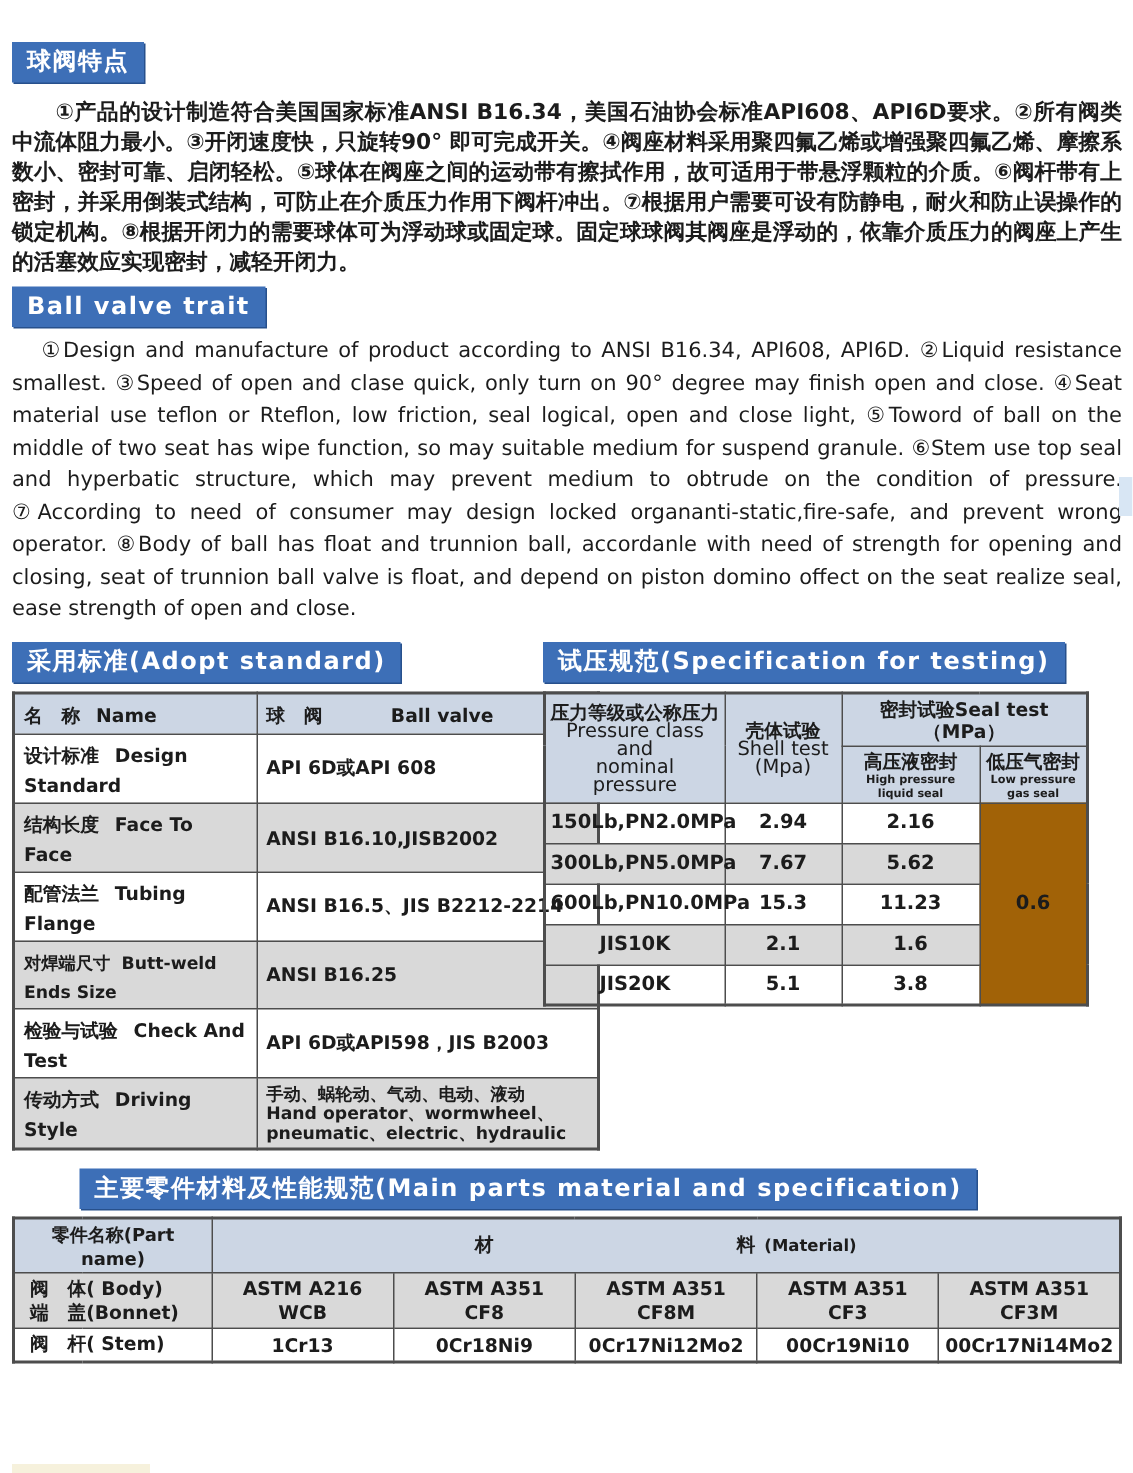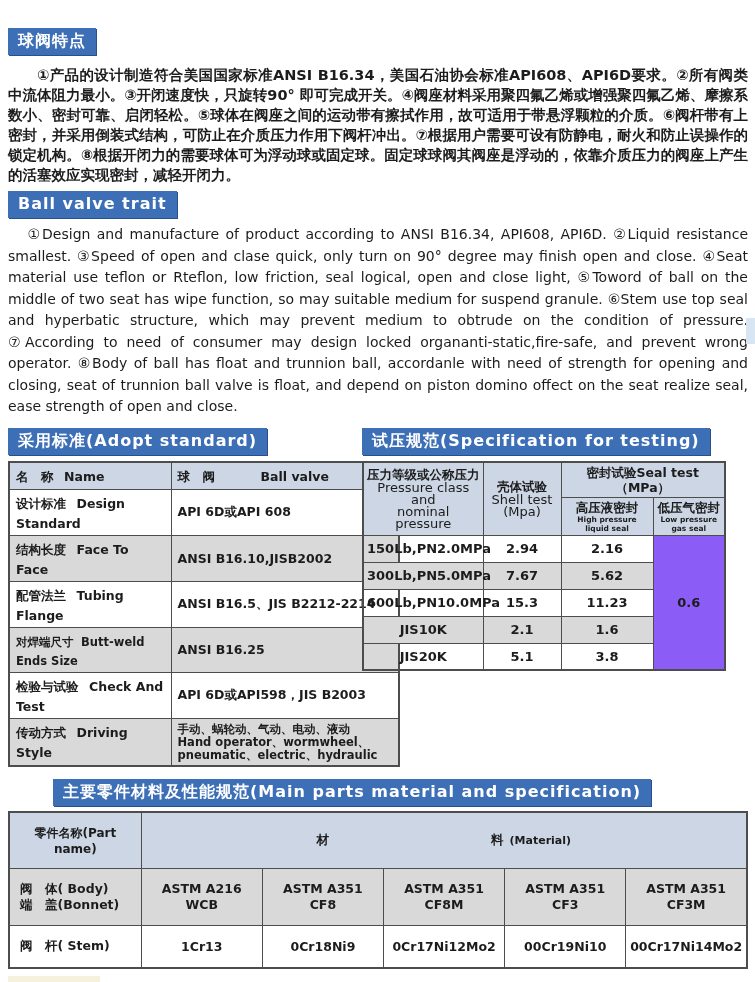--- a/index.html
+++ b/index.html
@@ -67,21 +67,21 @@
   .test-table .hdr td { background: #ccd6e4; }
   .test-table .alt td { background: #d9d9d9; }
   .t-cn { font-size: 12.5px; display: block; line-height: 15px; }
   .t-en { font-size: 13px; display: block; line-height: 12px; font-weight: normal; }
   .t-en-tiny { font-size: 7.5px; display: block; line-height: 9px; font-weight: bold; }
   .t-val { font-size: 13px; }
   .test-table .data td { height: 27px; }
 
   
   .main-table { width: 740px; margin-top: 5px; font-weight: bold; }
-  .main-table td { padding: 12px 3px; text-align: center; font-size: 12.5px; }
+  .main-table td { padding: 2px 3px; text-align: center; font-size: 12.5px; }
   .main-table td.lbl { text-align: left; padding-left: 10px; }
   .main-table .hdr td { background: #ccd6e4; }
   .main-table .alt td { background: #d9d9d9; }
   .mat-head { display: flex; justify-content: center; gap: 6px; align-items: baseline; }
   .mat-gap { display: inline-block; width: 150px; }
   .two-line div { line-height: 16px; }
 
   .edge-mark { position: absolute; right: 0; top: 318px; width: 9px; height: 26px; background: #d8e6f4; }
   .next-peek { position: absolute; left: 8px; bottom: 0; width: 92px; height: 6px; background: #f6f1dc; }
 </style>
@@ -194,21 +194,21 @@
         </td>
         <td>
           <span class="t-cn">低压气密封</span>
           <span class="t-en-tiny">Low pressure gas seal</span>
         </td>
       </tr>
       <tr class="data">
         <td class="t-val">150Lb,PN2.0MPa</td>
         <td class="t-val">2.94</td>
         <td class="t-val">2.16</td>
-        <td rowspan="5" class="t-val" style="background:#8b5cf6">0.6</td>
+        <td rowspan="5" class="t-val" style="background:#a16207">0.6</td>
       </tr>
       <tr class="data alt">
         <td class="t-val">300Lb,PN5.0MPa</td>
         <td class="t-val">7.67</td>
         <td class="t-val">5.62</td>
       </tr>
       <tr class="data">
         <td class="t-val">600Lb,PN10.0MPa</td>
         <td class="t-val">15.3</td>
         <td class="t-val">11.23</td>

